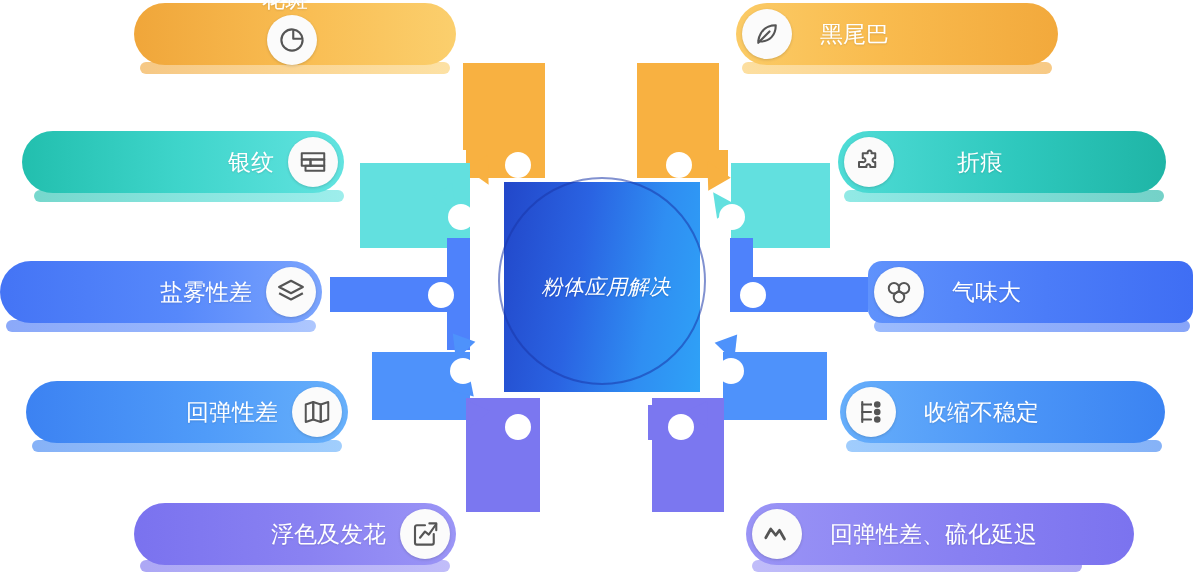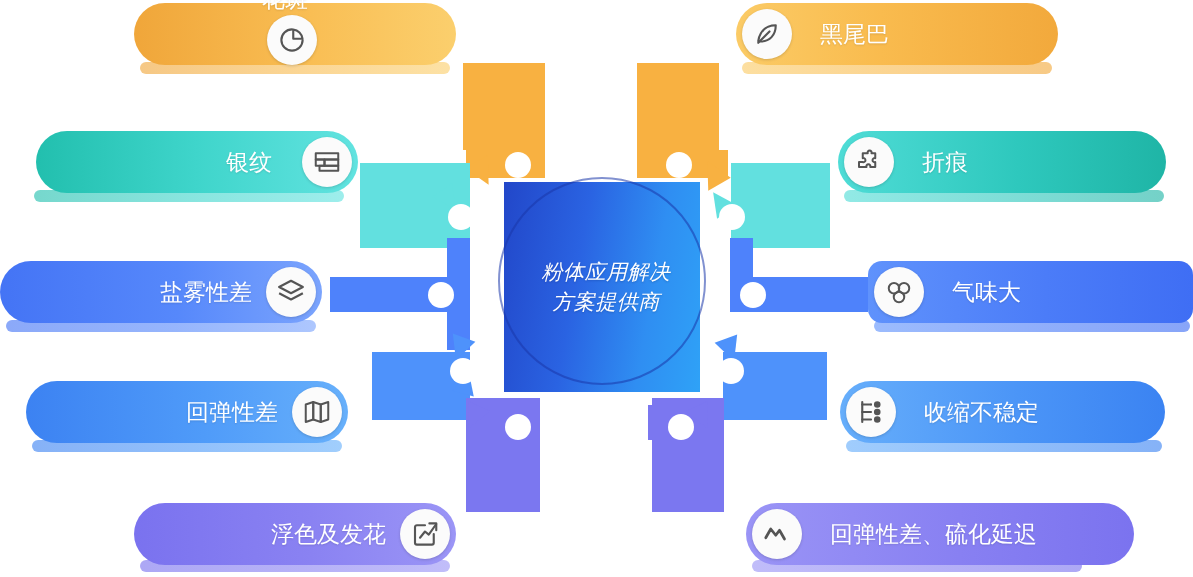--- a/index.html
+++ b/index.html
@@ -37,21 +37,21 @@
   .badge{width:50px;height:50px;border-radius:50%;background:#fbfbfb;flex:0 0 50px;
         display:flex;align-items:center;justify-content:center;
         box-shadow:0 1px 3px rgba(0,0,0,.16);}
   .badge svg{width:30px;height:30px;display:block;}
   .shadowbar{position:absolute;height:12px;border-radius:6px;z-index:4;opacity:.62;}
 
   
   .p-orange{background:linear-gradient(90deg,#f0a63a 0%,#f9be54 55%,#fbcf6d 100%);flex-direction:column;}
   .p-orange-r{background:linear-gradient(90deg,#fbcb66 0%,#f9bb4e 45%,#f2a93c 100%);}
   .p-teal{background:linear-gradient(90deg,#22bfae 0%,#3fd5cb 50%,#62e3e0 100%);}
-  .p-teal-r{background:linear-gradient(90deg,#4fdcd6 0%,#2ec8bd 55%,#1fb5a6 100%);}
+  .p-teal-r{background:linear-gradient(90deg,#4fdcd6 0%,#2ec8bd 55%,#1fb5a6 100%);gap:35px;}
   .p-blue{background:linear-gradient(90deg,#4474f5 0%,#5688fb 55%,#7ba4fd 100%);text-align:center;}
   .p-blue-r{background:linear-gradient(90deg,#5f92fc 0%,#4b7cf8 55%,#3f6ef4 100%);}
   .p-blue2{background:linear-gradient(90deg,#3c82f2 0%,#4f9bf9 55%,#67b0fb 100%);}
   .p-blue2-r{background:linear-gradient(90deg,#66aefb 0%,#4b95f7 55%,#3b83f2 100%);}
   .p-purple{background:linear-gradient(90deg,#7a72ef 0%,#8a82f2 55%,#9b95f6 100%);}
   .p-purple-r{background:linear-gradient(90deg,#9a94f6 0%,#8880f2 55%,#7b73ef 100%);}
 </style>
 </head>
 <body>
 
@@ -126,21 +126,20 @@
   <div class="dot" style="left:450px;top:358px;"></div>
   <div class="dot" style="left:718px;top:358px;"></div>
   <div class="dot" style="left:505px;top:414px;"></div>
   <div class="dot" style="left:668px;top:414px;"></div>
 
   <div class="center-wrap">
     <div class="center-sq"></div>
     <div class="center-circle"></div>
     <div class="center-text">
       <div>粉体应用解决</div>
-      <div>方案提供商</div>
     </div>
   </div>
 
   <div class="shadowbar p-orange" style="left:140px;top:62px;width:310px;"></div>
   <div class="pill left p-orange" style="left:134px;top:3px;width:322px;">
     <span class="label">花斑</span>
     <span class="badge">
       <svg viewBox="0 0 24 24" fill="none" stroke="#555" stroke-width="1.7" stroke-linecap="round" stroke-linejoin="round">
         <path d="M20.5 12a8.5 8.5 0 1 1-8.5-8.5"></path>
           <path d="M13 3.6A8.5 8.5 0 0 1 20.4 11H13z"></path>
@@ -153,21 +152,21 @@
     <span class="badge">
       <svg viewBox="0 0 24 24" fill="none" stroke="#555" stroke-width="1.7" stroke-linecap="round" stroke-linejoin="round">
         <path d="M19 5c0 8-5 13-12 13-1.2 0-2-.3-2-.3S6 5 19 5z"></path>
           <path d="M5 19 14 10"></path>
       </svg>
     </span>
     <span class="label">黑尾巴</span>
   </div>
 
   <div class="shadowbar p-teal" style="left:34px;top:190px;width:310px;"></div>
-  <div class="pill left p-teal" style="left:36px;top:131px;width:322px;gap:16px;">
+  <div class="pill left p-teal" style="left:22px;top:131px;width:322px;">
     <span class="label">银纹</span>
     <span class="badge">
       <svg viewBox="0 0 24 24" fill="none" stroke="#555" stroke-width="1.6" stroke-linejoin="round">
         <rect x="3" y="5" width="18" height="5"></rect>
           <rect x="3" y="10" width="7" height="5"></rect>
         <rect x="10" y="10" width="11" height="5"></rect>
           <rect x="6" y="15" width="15" height="4"></rect>
       </svg>
     </span>
   </div>

